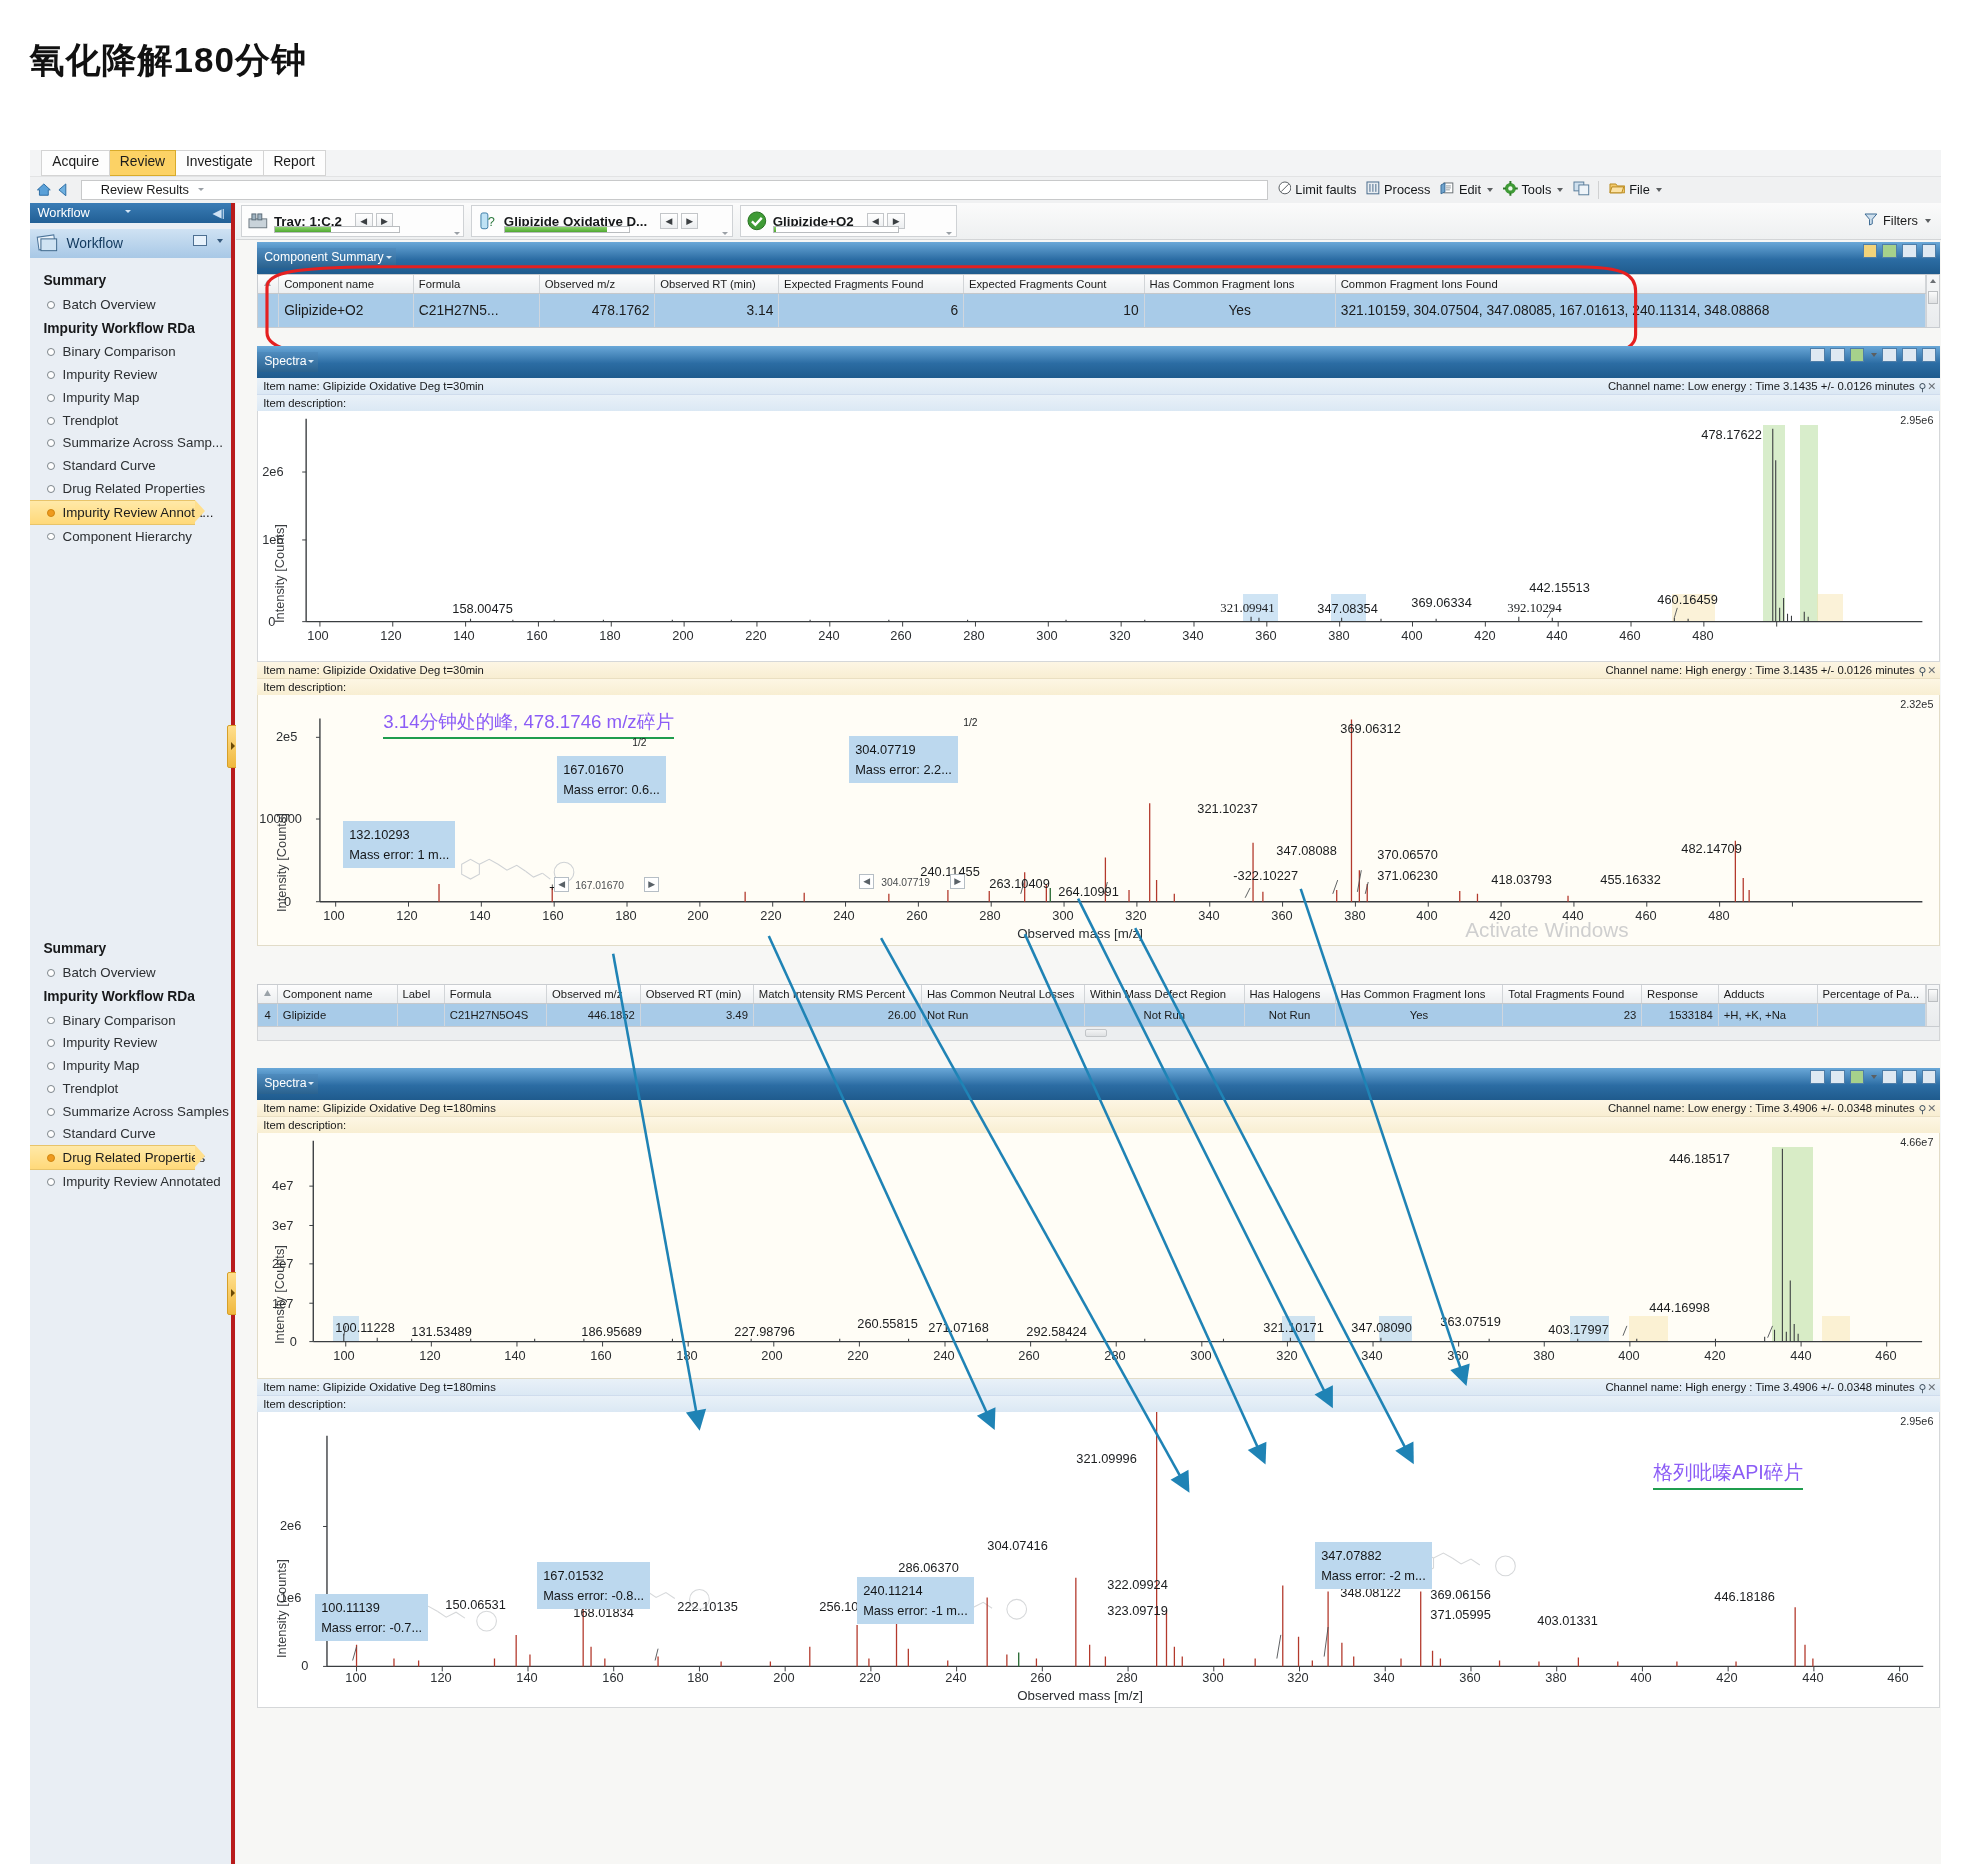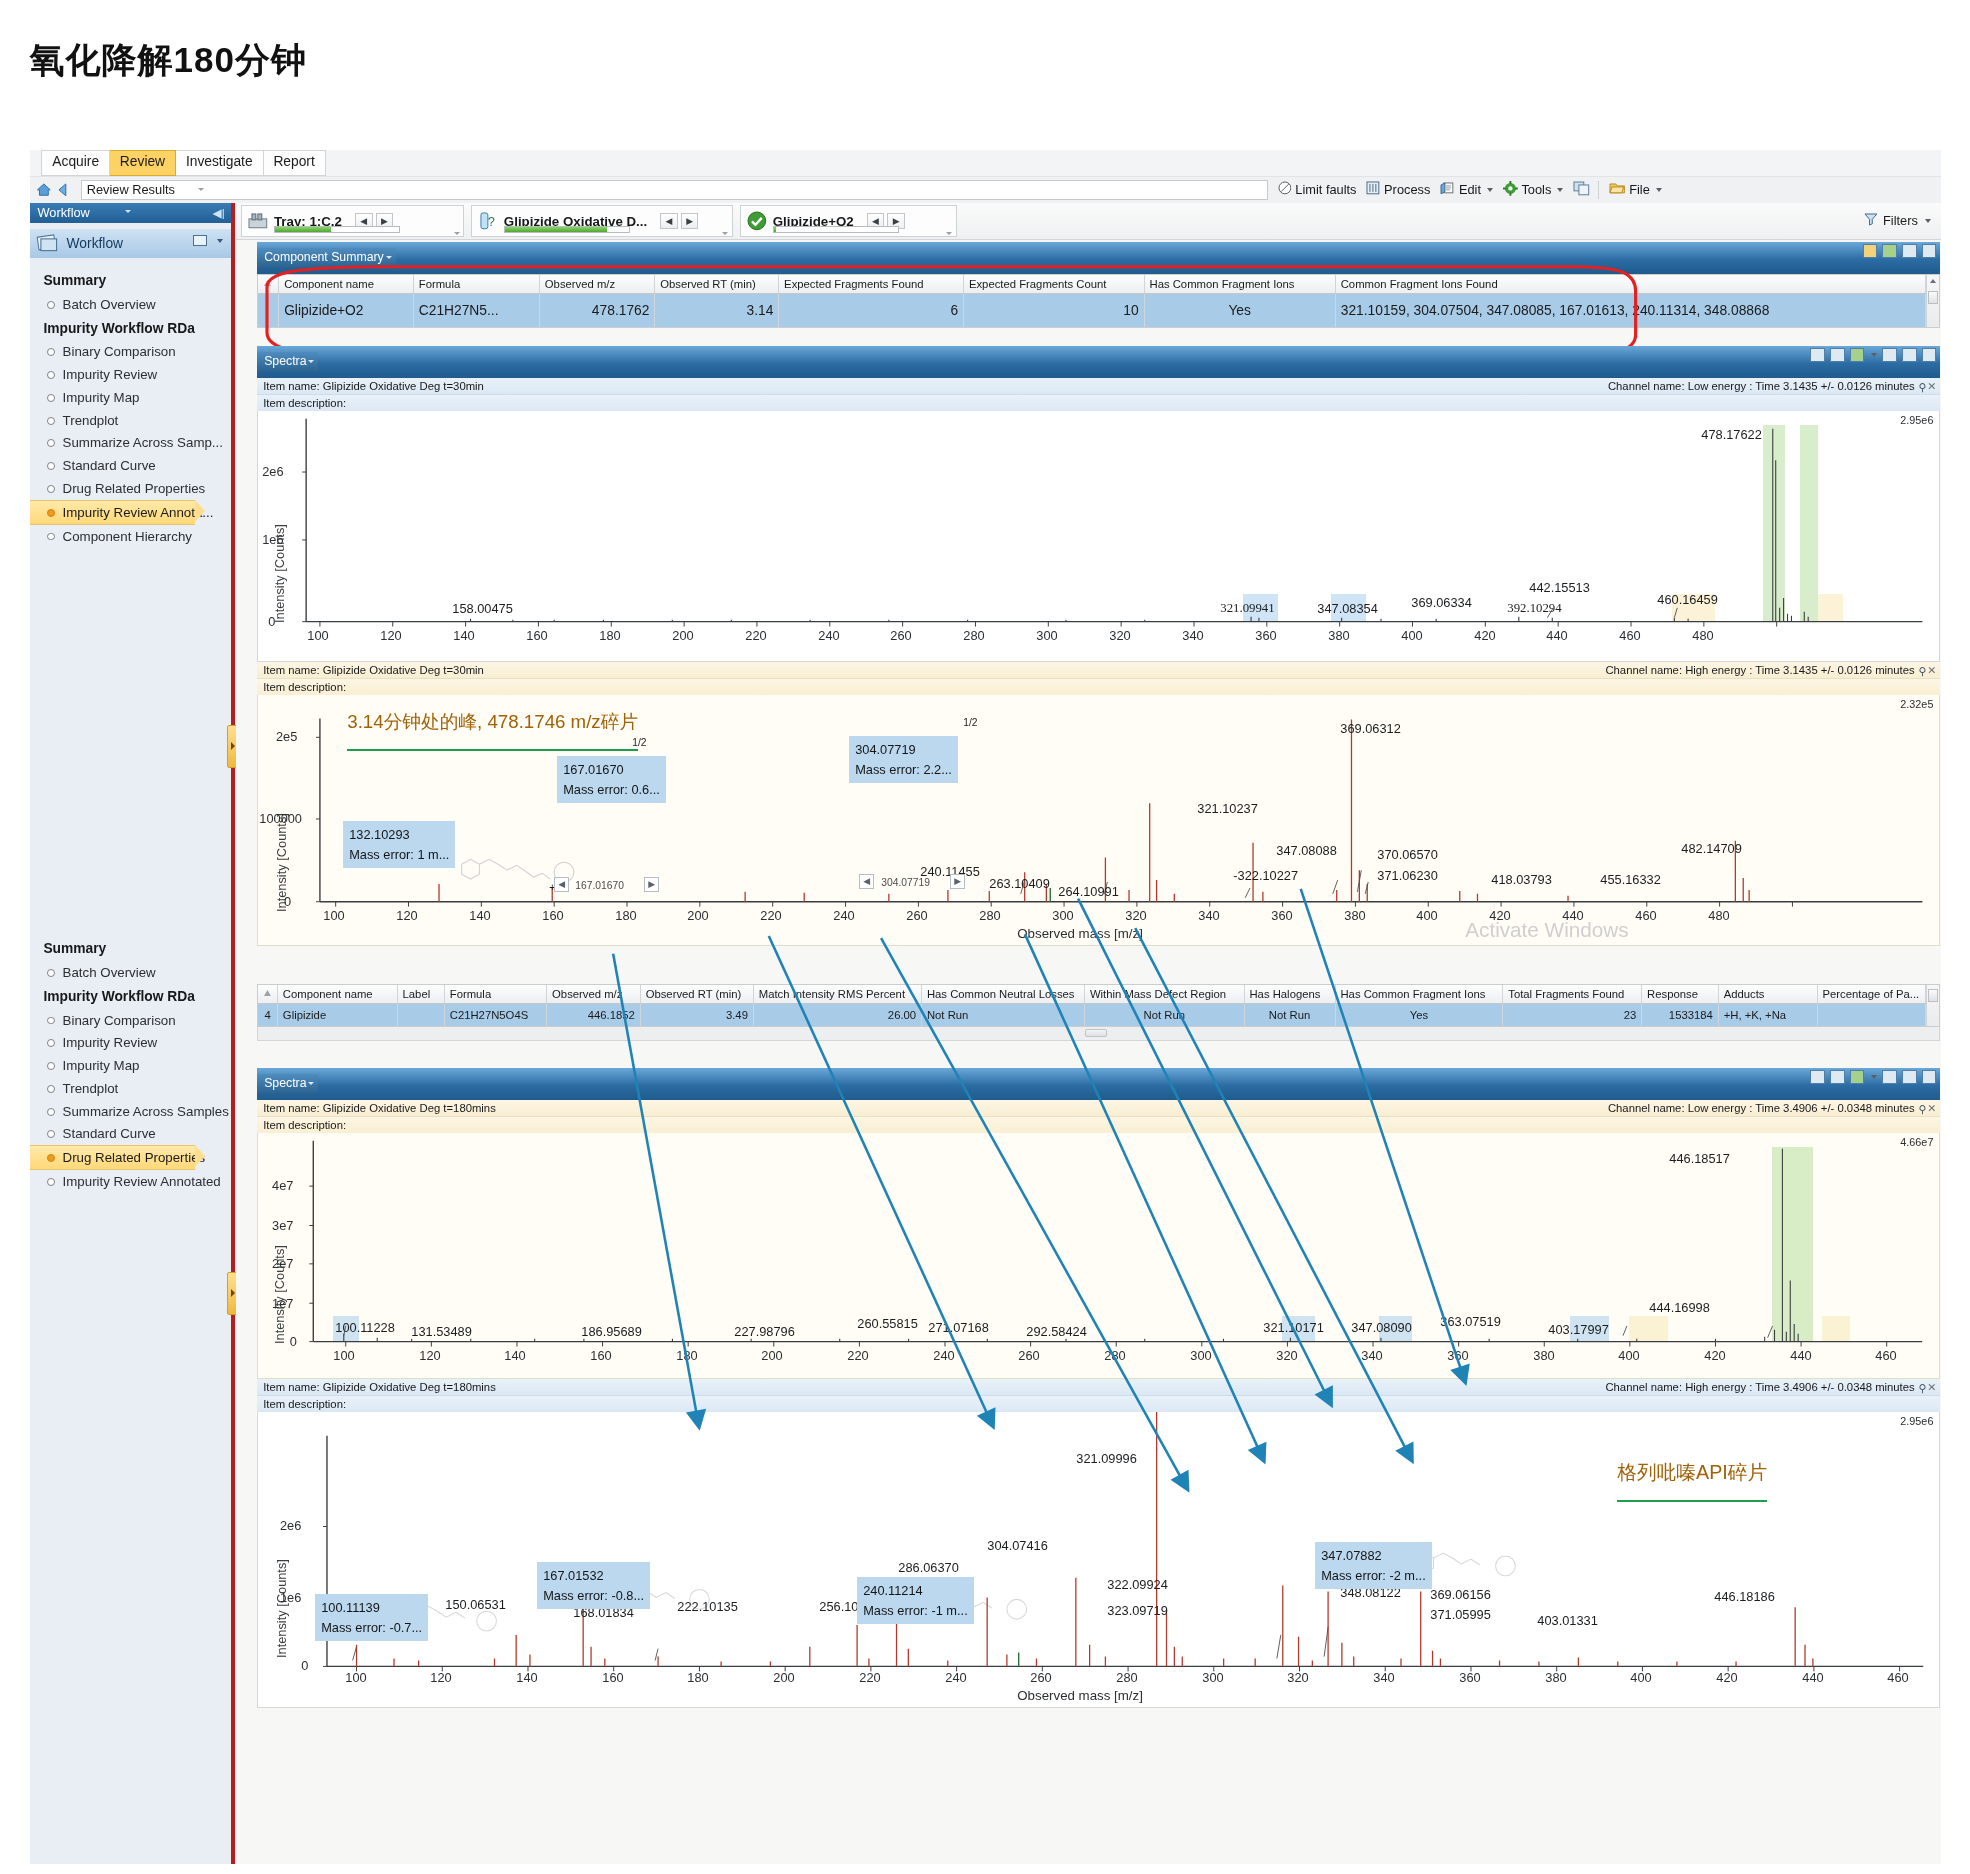--- a/index.html
+++ b/index.html
@@ -33,21 +33,21 @@
   
   .toolbar {
     position:absolute; left:0; top:25.6px; width:1911px; height:27.6px;
     background:#f0f1f2; border-top:1px solid #e2e3e4; display:flex; align-items:center;
   }
   .home-ico { width:17.7px; height:17.7px; margin-left:5.9px; position:relative; }
   .back-ico { width:17.7px; height:17.7px; margin-left:2px; }
   .crumb-box {
     margin-left:7.9px; width:1187px; height:19.7px; background:#fff;
     border:1px solid #c8c9ca; font-size:12.8px; color:#1b1b1b;
-    display:flex; align-items:center; padding-left:5px; position:relative;
+    display:flex; align-items:center; padding-left:19px; position:relative;
   }
   .crumb-caret { position:absolute; left:116px; top:6.9px; width:0;height:0;
      border-left:3.9px solid transparent;border-right:3.9px solid transparent;border-top:3.9px solid #9aa0a6;}
   .tb-item { display:flex; align-items:center; gap:3.9px; font-size:12.8px; color:#15181b; margin-left:9.9px; white-space:nowrap;}
   .tb-sep { width:1px;height:17.7px;background:#d0d1d2;margin-left:7.9px; }
   .tb-caret { width:0;height:0;border-left:3.9px solid transparent;border-right:3.9px solid transparent;border-top:4.9px solid #5c5f61;margin-left:2px;}
 
   
   .sidebar { position:absolute; left:0; top:53px; width:205px; height:1661px; background:#e9eef4; border-right:4px solid #b91c1c;}
   .sb-title {
@@ -127,22 +127,22 @@
   .plot-area { position:relative; background:#fff; }
   .plot-area.cream { background:#fffdf6; }
   .axis-label-y { position:absolute; transform:rotate(-90deg); transform-origin:left top;
      font-size:12.8px; color:#3a3d40; white-space:nowrap; }
   .ticklbl { position:absolute; font-size:12.8px; color:#2c2f32; }
   .peaklbl { position:absolute; font-size:12.8px; color:#1b1d1f; white-space:nowrap; }
   .peaklbl.tiny { font-size:10.3px; }
   .annobox { position:absolute; background:#bcd8ee; color:#141618; font-size:12.8px;
      padding:3.9px 5.9px; line-height:19.7px; white-space:nowrap;}
   .scale-lbl { position:absolute; right:5.9px; font-size:10.8px; color:#2b2d2f; }
-  .green-note { position:absolute; font-size:18.7px; color:#a16207; white-space:nowrap;
-     border-bottom:2px solid #1f9d4e; padding-bottom:14px;}
+  .green-note { position:absolute; font-size:18.7px; color:#8b5cf6; white-space:nowrap;
+     border-bottom:2px solid #1f9d4e; padding-bottom:2px;margin-left:36px;}
   .hl-green { position:absolute; background:rgba(168,214,140,.45); }
   .hl-blue  { position:absolute; background:rgba(168,205,235,.55); }
   .hl-cream { position:absolute; background:rgba(247,226,168,.45); }
   .activate-wm { position:absolute; font-size:20.7px; color:#cfcfcf; }
   .axis-x-title { position:absolute; font-size:13.3px; color:#2c2f32; }
   .grabber{position:absolute;width:21.7px;height:7.9px;background:linear-gradient(#f2f3f4,#dfe1e3);
     border:1px solid #c2c5c8;border-radius:2px;}
 
   svg.overlay { position:absolute; left:0; top:0; pointer-events:none; }
 </style>

